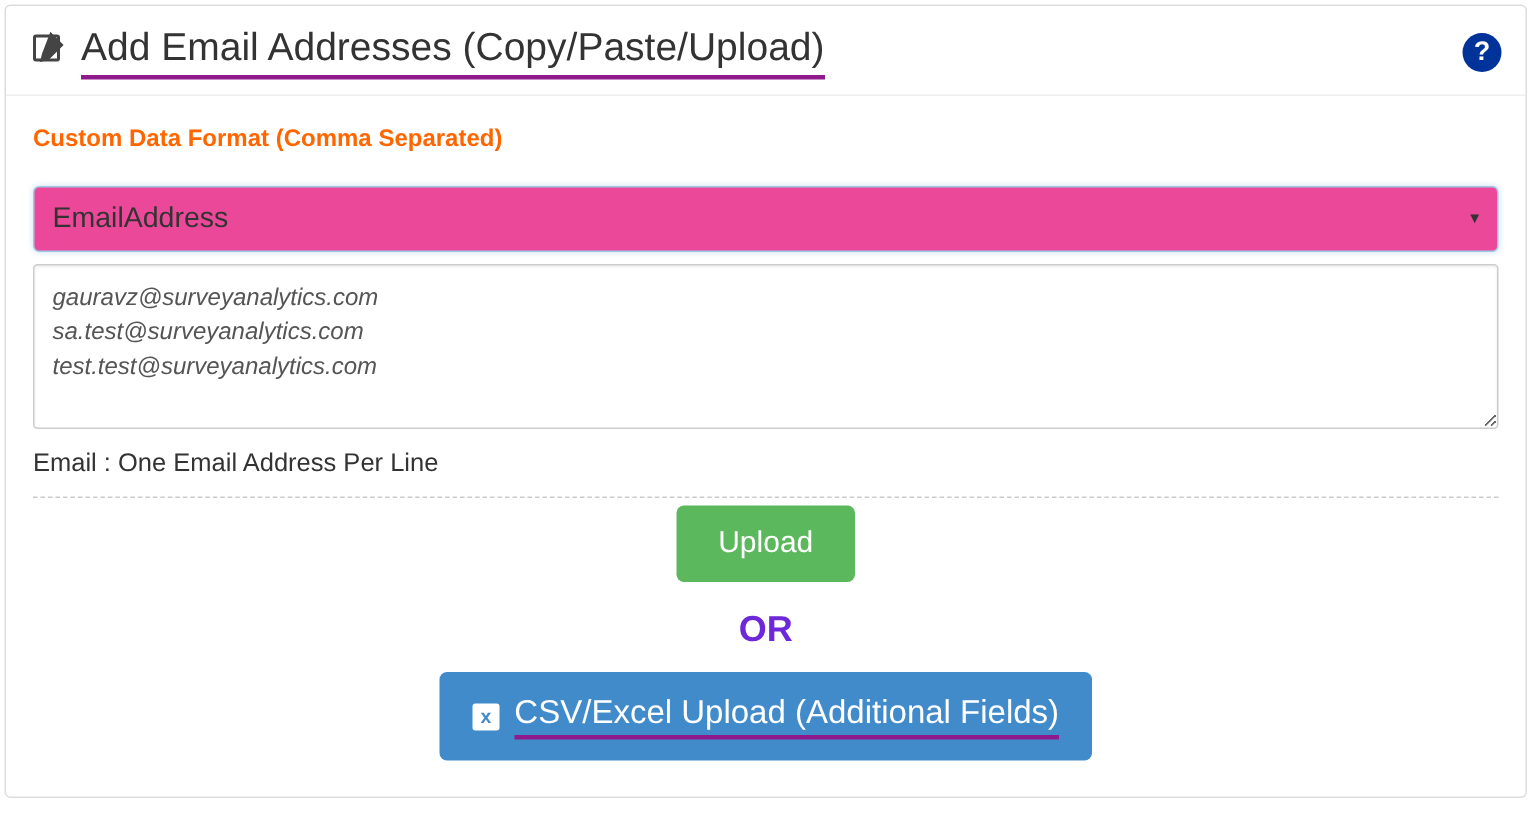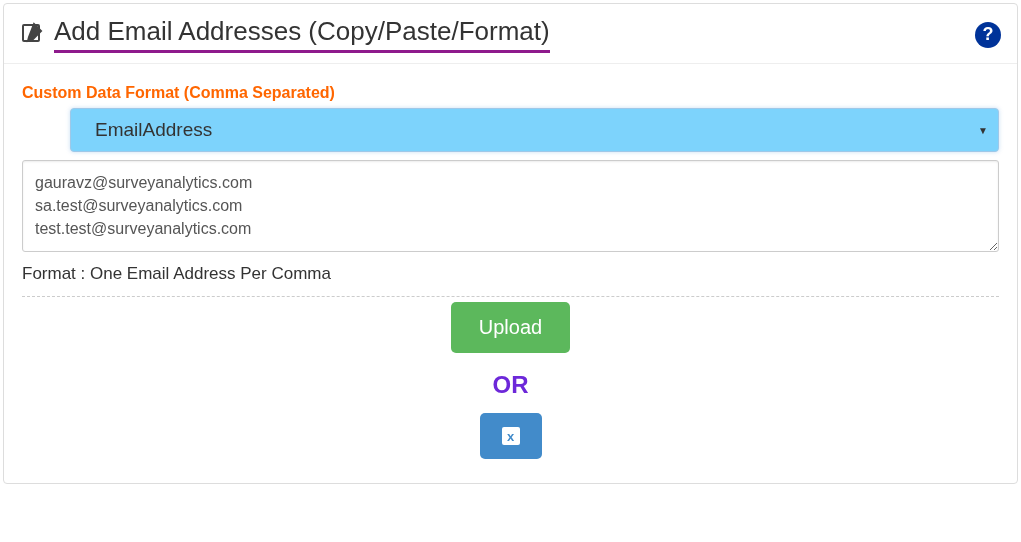--- a/index.html
+++ b/index.html
@@ -43,53 +43,53 @@
       color: #fff;
       display: flex; align-items: center; justify-content: center;
       font-weight: bold; font-size: 18px;
       cursor: pointer;
     }
     .panel-body { padding: 20px 18px 24px 18px; }
     .field-label {
       color: #ff6600;
       font-weight: bold;
       font-size: 16px;
-      margin-bottom: 6px;
+      margin-bottom: 22px;
       display: block;
     }
     .select-wrap {
       display: flex; align-items: center;
       border: 1px solid #9fc8e8;
       border-radius: 4px;
       box-shadow: 0 0 4px rgba(100,160,220,0.35);
-      padding: 10px 24px;
+      padding: 10px 12px;
       font-size: 19px;
       color: #333;
       margin-bottom: 8px;
-      background: #7dd3fc;
+      background: #ec4899;
       cursor: pointer;
       position: relative;
-      margin-left: 48px;
     }
     .select-caret {
       position: absolute; right: 10px; top: 50%; transform: translateY(-50%);
       font-size: 10px; color: #333;
     }
     .email-textarea {
       width: 100%;
       border: 1px solid #ccc;
       border-radius: 3px;
       box-shadow: inset 0 1px 2px rgba(0,0,0,.08);
       padding: 10px 12px;
       font-size: 16px;
       line-height: 1.45;
       color: #555;
       resize: vertical;
-      height: 92px;
+      height: 110px;
       font-family: Arial, Helvetica, sans-serif;
+      font-style: italic;
     }
     .format-hint {
       font-size: 17px;
       color: #333;
       margin-top: 8px;
       padding-bottom: 12px;
       border-bottom: 1px dashed #ccc;
     }
     .center { text-align: center; }
     .upload-btn {
@@ -140,41 +140,42 @@
 <div class="panel">
   <div class="panel-header">
     <div class="panel-header-left">
       <span class="edit-icon">
         <svg width="24" height="24" viewBox="0 0 24 24" fill="none" stroke="currentColor" stroke-width="2">
           <rect x="3" y="4" width="16" height="16" rx="1"></rect>
           <path d="M14 3 L21 10 L12 19 L8 20 L9 16 Z" fill="#444" stroke="#444"></path>
         </svg>
       </span>
       <h2 class="panel-title">
-        <span class="panel-title-text">Add Email Addresses (Copy/Paste/Format)</span>
+        <span class="panel-title-text">Add Email Addresses (Copy/Paste/Upload)</span>
       </h2>
     </div>
     <div class="help-icon">?</div>
   </div>
 
   <div class="panel-body">
     <label class="field-label">Custom Data Format (Comma Separated)</label>
 
     <div class="select-wrap">
       <span>EmailAddress</span>
       <span class="select-caret">▼</span>
     </div>
 
     <textarea class="email-textarea" style="">gauravz@surveyanalytics.com
 sa.test@surveyanalytics.com
 test.test@surveyanalytics.com</textarea>
 
-    <div class="format-hint">Format : One Email Address Per Comma</div>
+    <div class="format-hint">Email : One Email Address Per Line</div>
 
     <div class="center">
       <button class="upload-btn">Upload</button>
       <div class="or-label">OR</div>
       <button class="csv-btn">
         <span class="excel-icon">x</span>
+        <span class="csv-btn-text">CSV/Excel Upload (Additional Fields)</span>
       </button>
     </div>
   </div>
 </div>
 
 </body></html>

